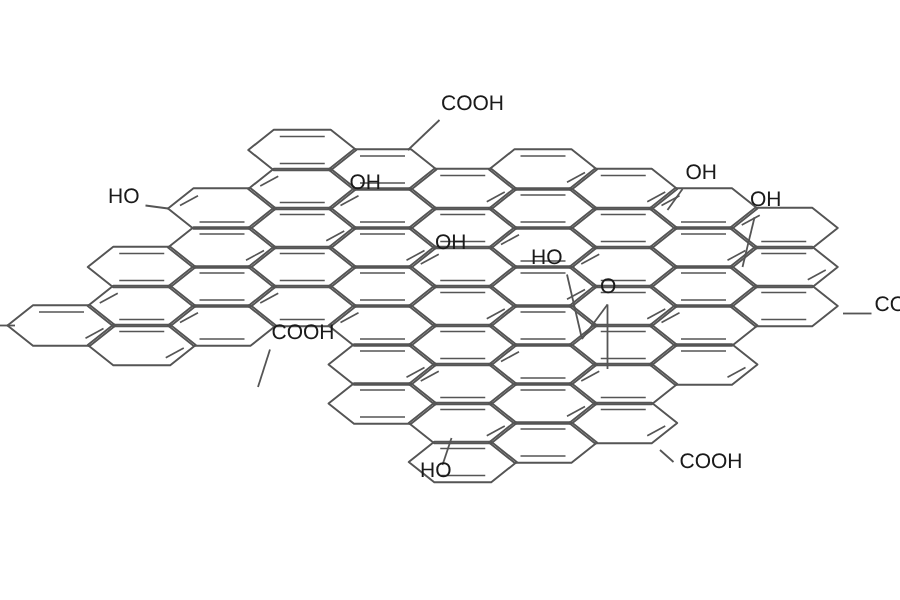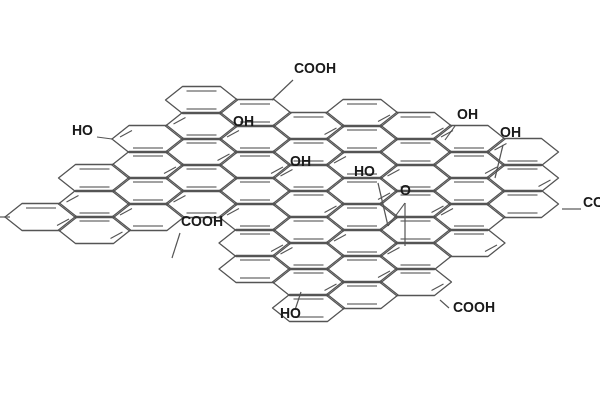--- a/index.html
+++ b/index.html
@@ -1,18 +1,18 @@
 <!DOCTYPE html>
 <html><head>
 <meta charset="utf-8">
 <style>
   html,body{margin:0;padding:0;background:#ffffff;}
   body{width:600px;height:400px;overflow:hidden;position:relative;font-family:"Liberation Sans",sans-serif;}
   #diagram{position:absolute;left:0;top:0;width:600px;height:400px;}
-  .lbl{position:absolute;font-size:14px;color:#1a1a1a;white-space:nowrap;line-height:1;background:transparent;font-weight:bold;}
+  .lbl{position:absolute;font-size:14px;color:#1a1a1a;white-space:nowrap;line-height:1;background:transparent;}
 </style>
 </head>
 <body>
 
 <svg id="diagram" viewBox="0 0 600 400" xmlns="http://www.w3.org/2000/svg">
   <g id="rings" fill="none" stroke-linejoin="round">
       <polygon points="5,217 22,203.5 60,203.5 77,217 60,230.5 22,230.5" stroke="#555555" stroke-width="1.3"></polygon>
       <line x1="26" y1="208" x2="56" y2="208" stroke="#555555" stroke-width="1.1"></line>
       <line x1="69" y1="219" x2="57" y2="225.5" stroke="#555555" stroke-width="1.1"></line>
       <polygon points="58.5,178 75.5,164.5 113.5,164.5 130.5,178 113.5,191.5 75.5,191.5" stroke="#555555" stroke-width="1.3"></polygon>

